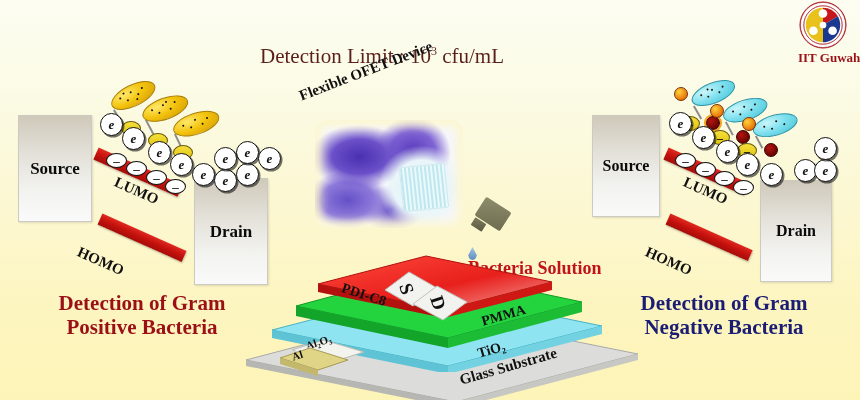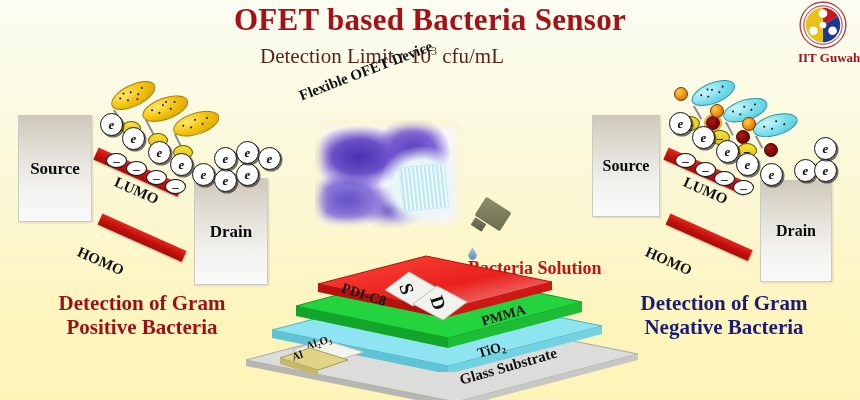--- a/index.html
+++ b/index.html
@@ -168,21 +168,20 @@
   .slab{position:absolute;}
   .stacklabel{
     position:absolute;font-weight:bold;color:#111;white-space:nowrap;
   }
 </style>
 </head>
 <body>
 
 <div id="stage">
 
-  <div class="abs" id="title">OFET based Bacteria Sensor</div>
 
   <div class="abs" id="subtitle">
     <span>Detection Limit : 10</span><sup>3</sup><span> cfu/mL</span>
   </div>
 
   <div class="abs" id="logo-wrap">
     <svg width="48" height="48" viewBox="0 0 100 100" style="display:block;margin:0 auto;">
       <circle cx="50" cy="50" r="48" fill="#ffffff" stroke="#b0141a" stroke-width="2"></circle>
       <circle cx="50" cy="50" r="47" fill="none" stroke="#8f1015" stroke-width="1"></circle>
       <circle cx="50" cy="50" r="40" fill="none" stroke="#c8161d" stroke-width="1.2"></circle>

